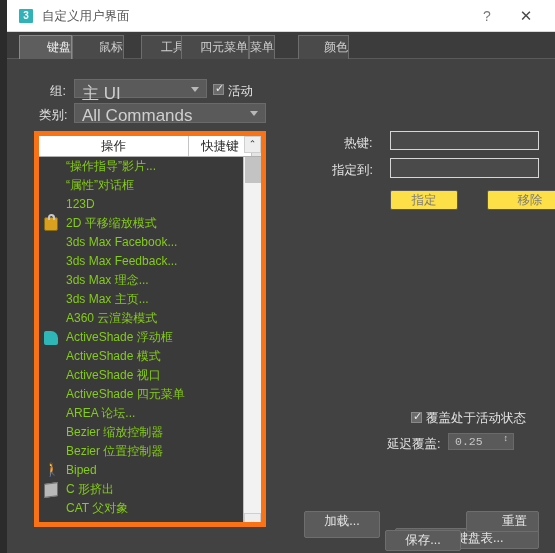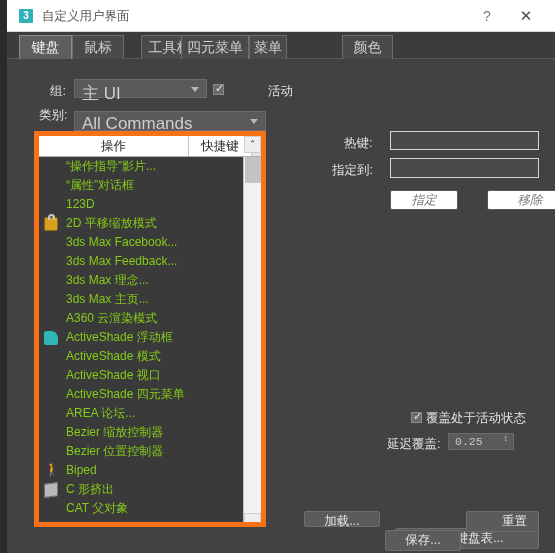--- a/index.html
+++ b/index.html
@@ -85,23 +85,23 @@
     box-sizing: border-box;
   }
   .tab {
     position: absolute;
     top: 3px;
     height: 24px;
     background: #4a4a4a;
     border: 1px solid #6d6d6d;
     border-bottom: none;
     color: #d0d0d0;
-    font-size: 14px;
+    font-size: 12px;
     line-height: 22px;
-    text-align: center;
+    text-align: right;
     box-sizing: border-box;
     cursor: default;
     white-space: nowrap;
   }
   .tab.active {
     background: #5e5e5e;
     color: #f0f0f0;
     border-color: #8a8a8a;
   }
   
@@ -308,24 +308,23 @@
     border: 1px solid #6e6e6e;
     border-radius: 2px;
     color: #e4e4e4;
     font-size: 12.5px;
     text-align: center;
     box-sizing: border-box;
     cursor: default;
     white-space: nowrap;
   }
   .btn.disabled {
-    background: #ffffff;
+    background: #fde047;
     border-color: #585858;
     color: #7c7c7c;
-    font-style: italic;
   }
   .spin {
     position: absolute;
     background: #5a5a5a;
     border: 1px solid #6a6a6a;
     box-sizing: border-box;
     cursor: default;
   }
   .spin .sval {
     position: absolute;
@@ -352,36 +351,36 @@
     <div class="title-text">自定义用户界面</div>
     <div class="title-help">?</div>
     <div class="title-close">✕</div>
   </div>
 
   <div class="tabbar">
     <div class="tab active" style="left:12px;width:53px;">键盘</div>
     <div class="tab" style="left:65px;width:52px;">鼠标</div>
     <div class="tab" style="left:117px;width:57px;margin-left:17px;">工具栏</div>
     <div class="tab" style="left:174px;width:68px;">四元菜单</div>
-    <div class="tab" style="left:242px;width:38px;">菜单</div>
-    <div class="tab" style="left:291px;width:51px;margin-left:44px;">颜色</div>
+    <div class="tab" style="left:242px;width:26px;">菜单</div>
+    <div class="tab" style="left:291px;width:51px;">颜色</div>
   </div>
 
   <div class="content">
 
     <div class="lbl" style="left:43px;top:24px;">组:</div>
     <div class="combo" style="left:67px;top:20px;width:133px;height:19px;">
       <span class="val">主 UI</span>
       <span class="arrow"></span>
     </div>
     <div class="cbox checked" style="left:206px;top:25px;"></div>
-    <div class="lbl" style="left:221px;top:24px;margin-left:40px;">活动</div>
+    <div class="lbl" style="left:221px;top:24px;">活动</div>
 
     <div class="lbl" style="left:32px;top:48px;">类别:</div>
-    <div class="combo" style="left:67px;top:44px;width:192px;height:20px;margin-top:8px;">
+    <div class="combo" style="left:67px;top:44px;width:192px;height:20px;">
       <span class="val">All Commands</span>
       <span class="arrow"></span>
     </div>
 
     <div class="listbox">
 
       <div class="list-header">
         <div class="hcell c1">操作</div>
         <div class="hcell c2">快捷键</div>
         <div class="hcell c3">⌃</div>
@@ -433,18 +432,18 @@
     <div class="cbox checked" style="left:404px;top:353px;"></div>
     <div class="lbl" style="left:419px;top:351px;">覆盖处于活动状态</div>
 
     <div class="lbl" style="left:380px;top:377px;">延迟覆盖:</div>
     <div class="spin" style="left:441px;top:374px;width:66px;height:17px;">
       <span class="sval">0.25</span>
       <span class="sarrows">↕</span>
     </div>
 
     <div class="btn" style="left:388px;top:421px;width:144px;height:21px;line-height:19px;margin-top:48px;">写入键盘表...</div>
-    <div class="btn" style="left:297px;top:452px;width:76px;height:16px;line-height:19px;">加载...</div>
+    <div class="btn" style="left:297px;top:452px;width:76px;height:27px;line-height:19px;">加载...</div>
     <div class="btn" style="left:378px;top:471px;width:76px;height:21px;line-height:19px;">保存...</div>
     <div class="btn" style="left:459px;top:452px;width:73px;height:21px;line-height:19px;padding-left:24px;">重置</div>
 
   </div>
 </div>
 
 </body></html>

